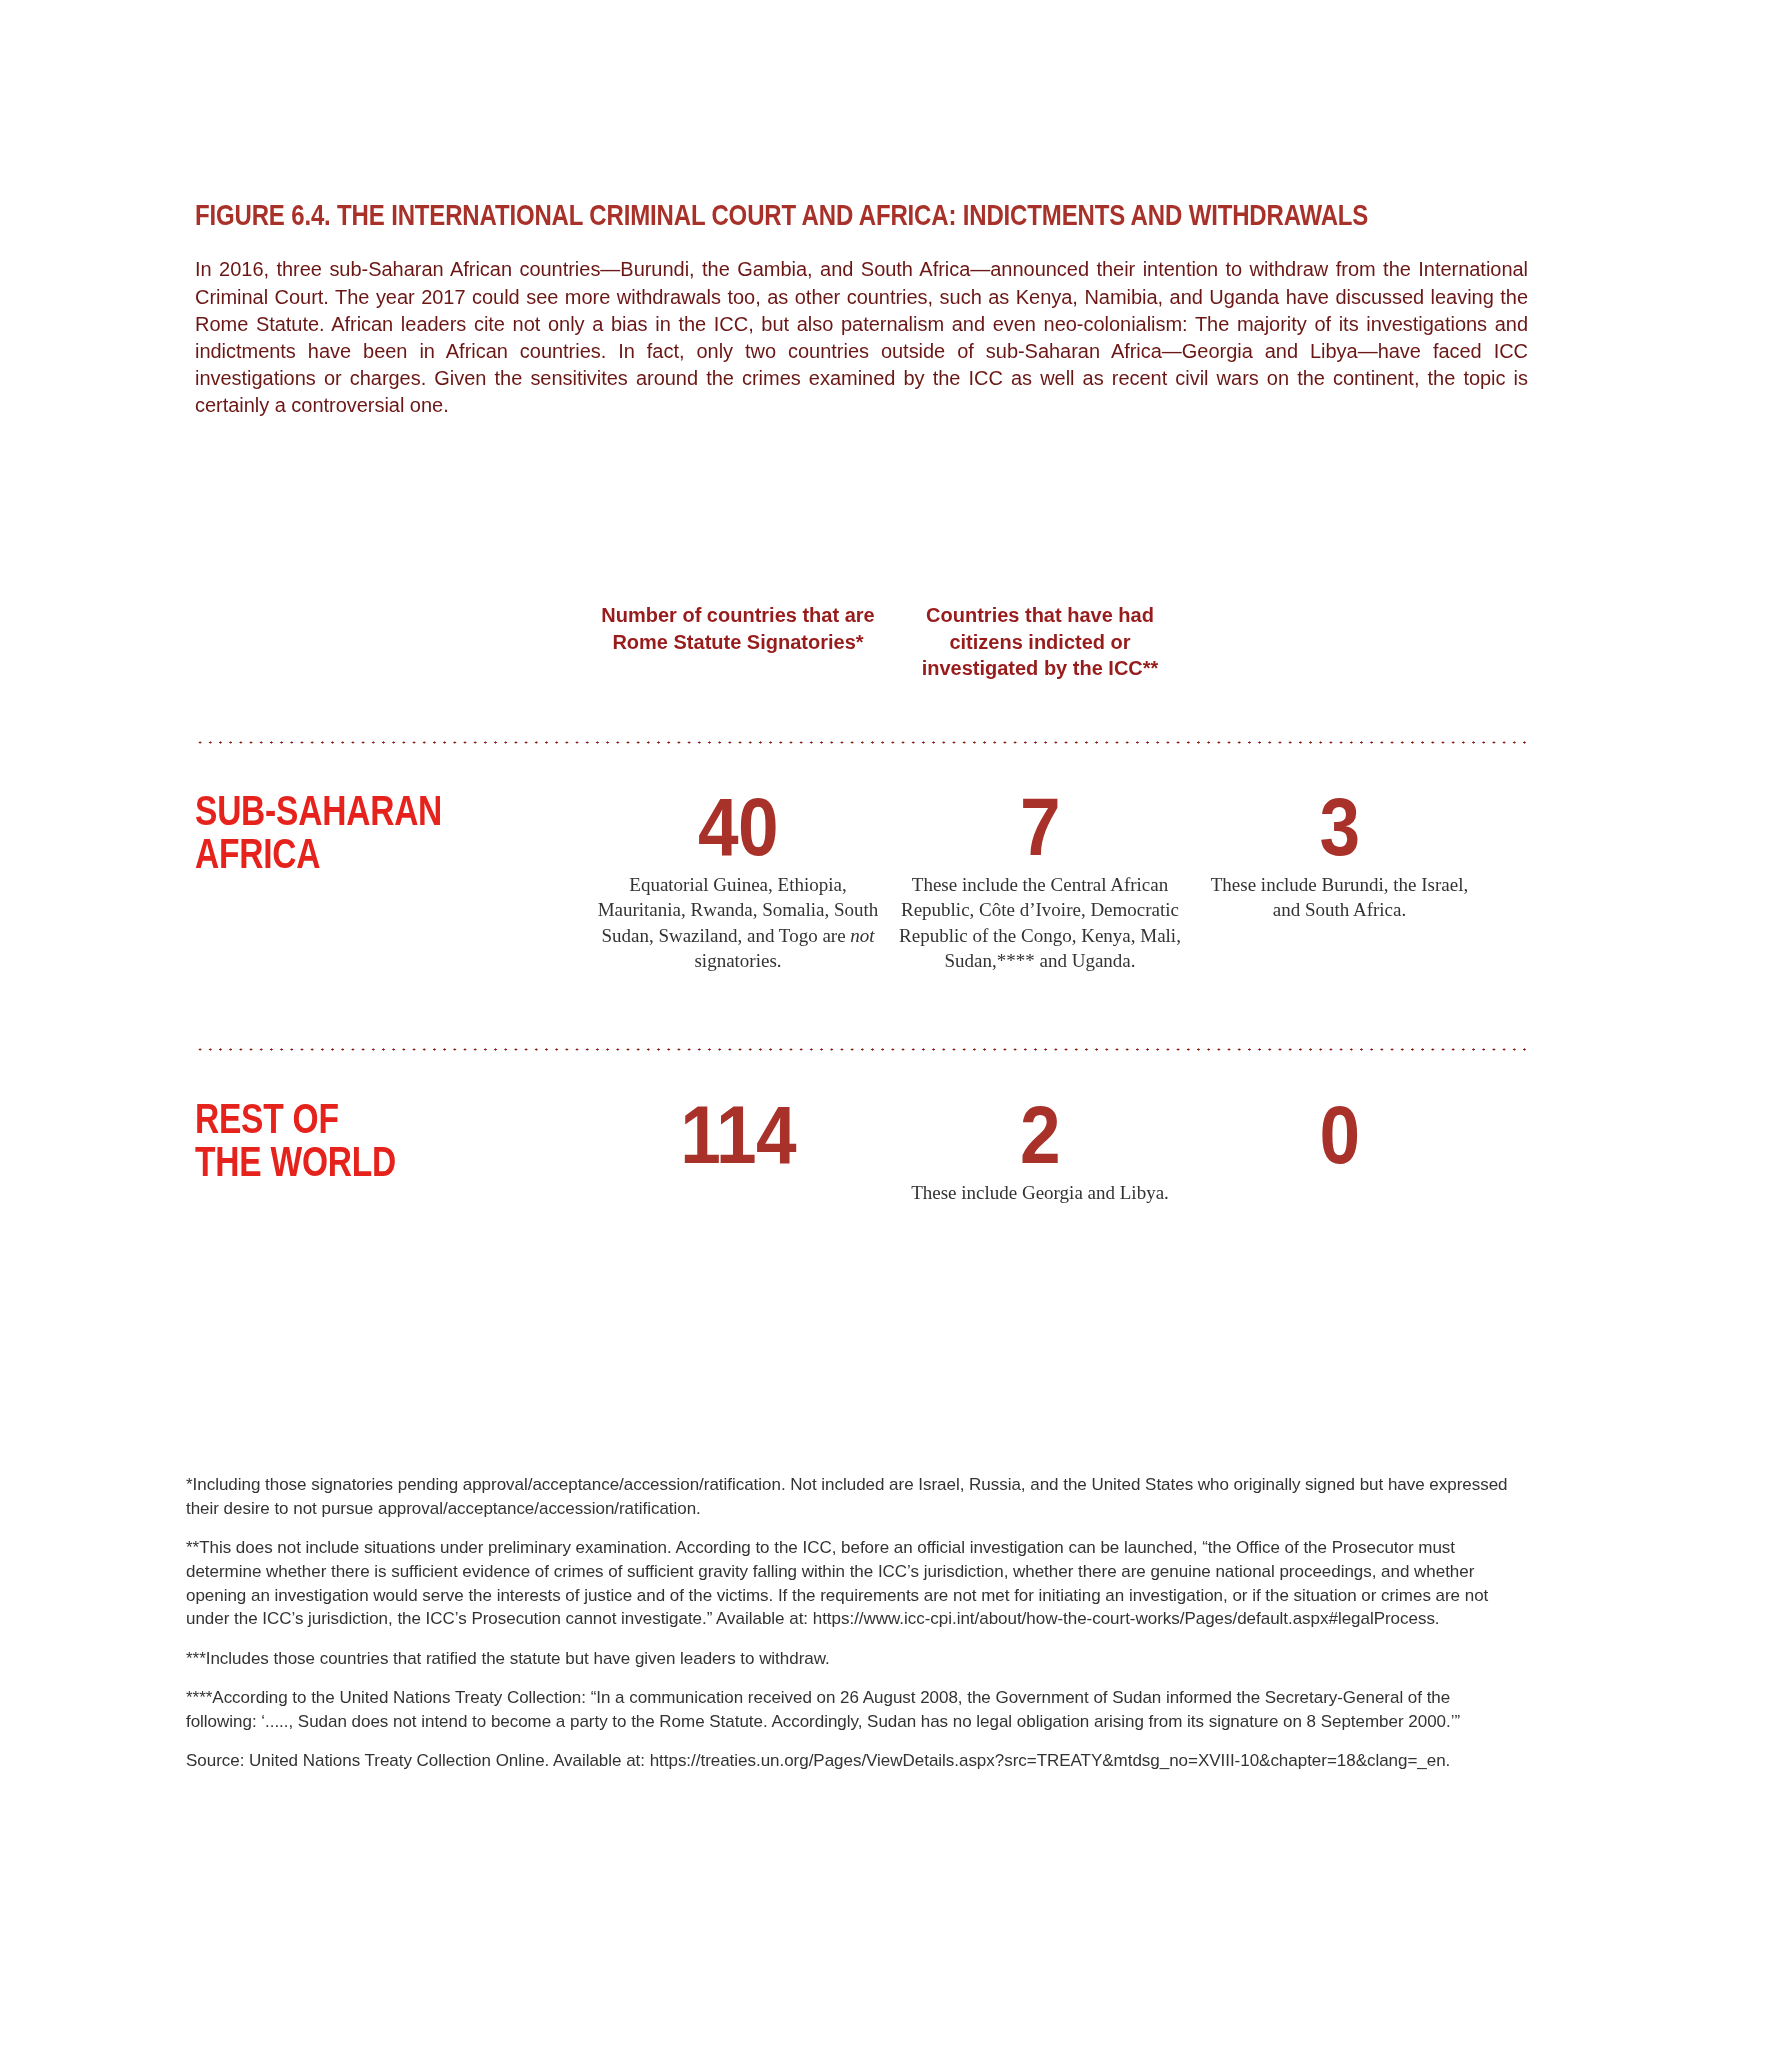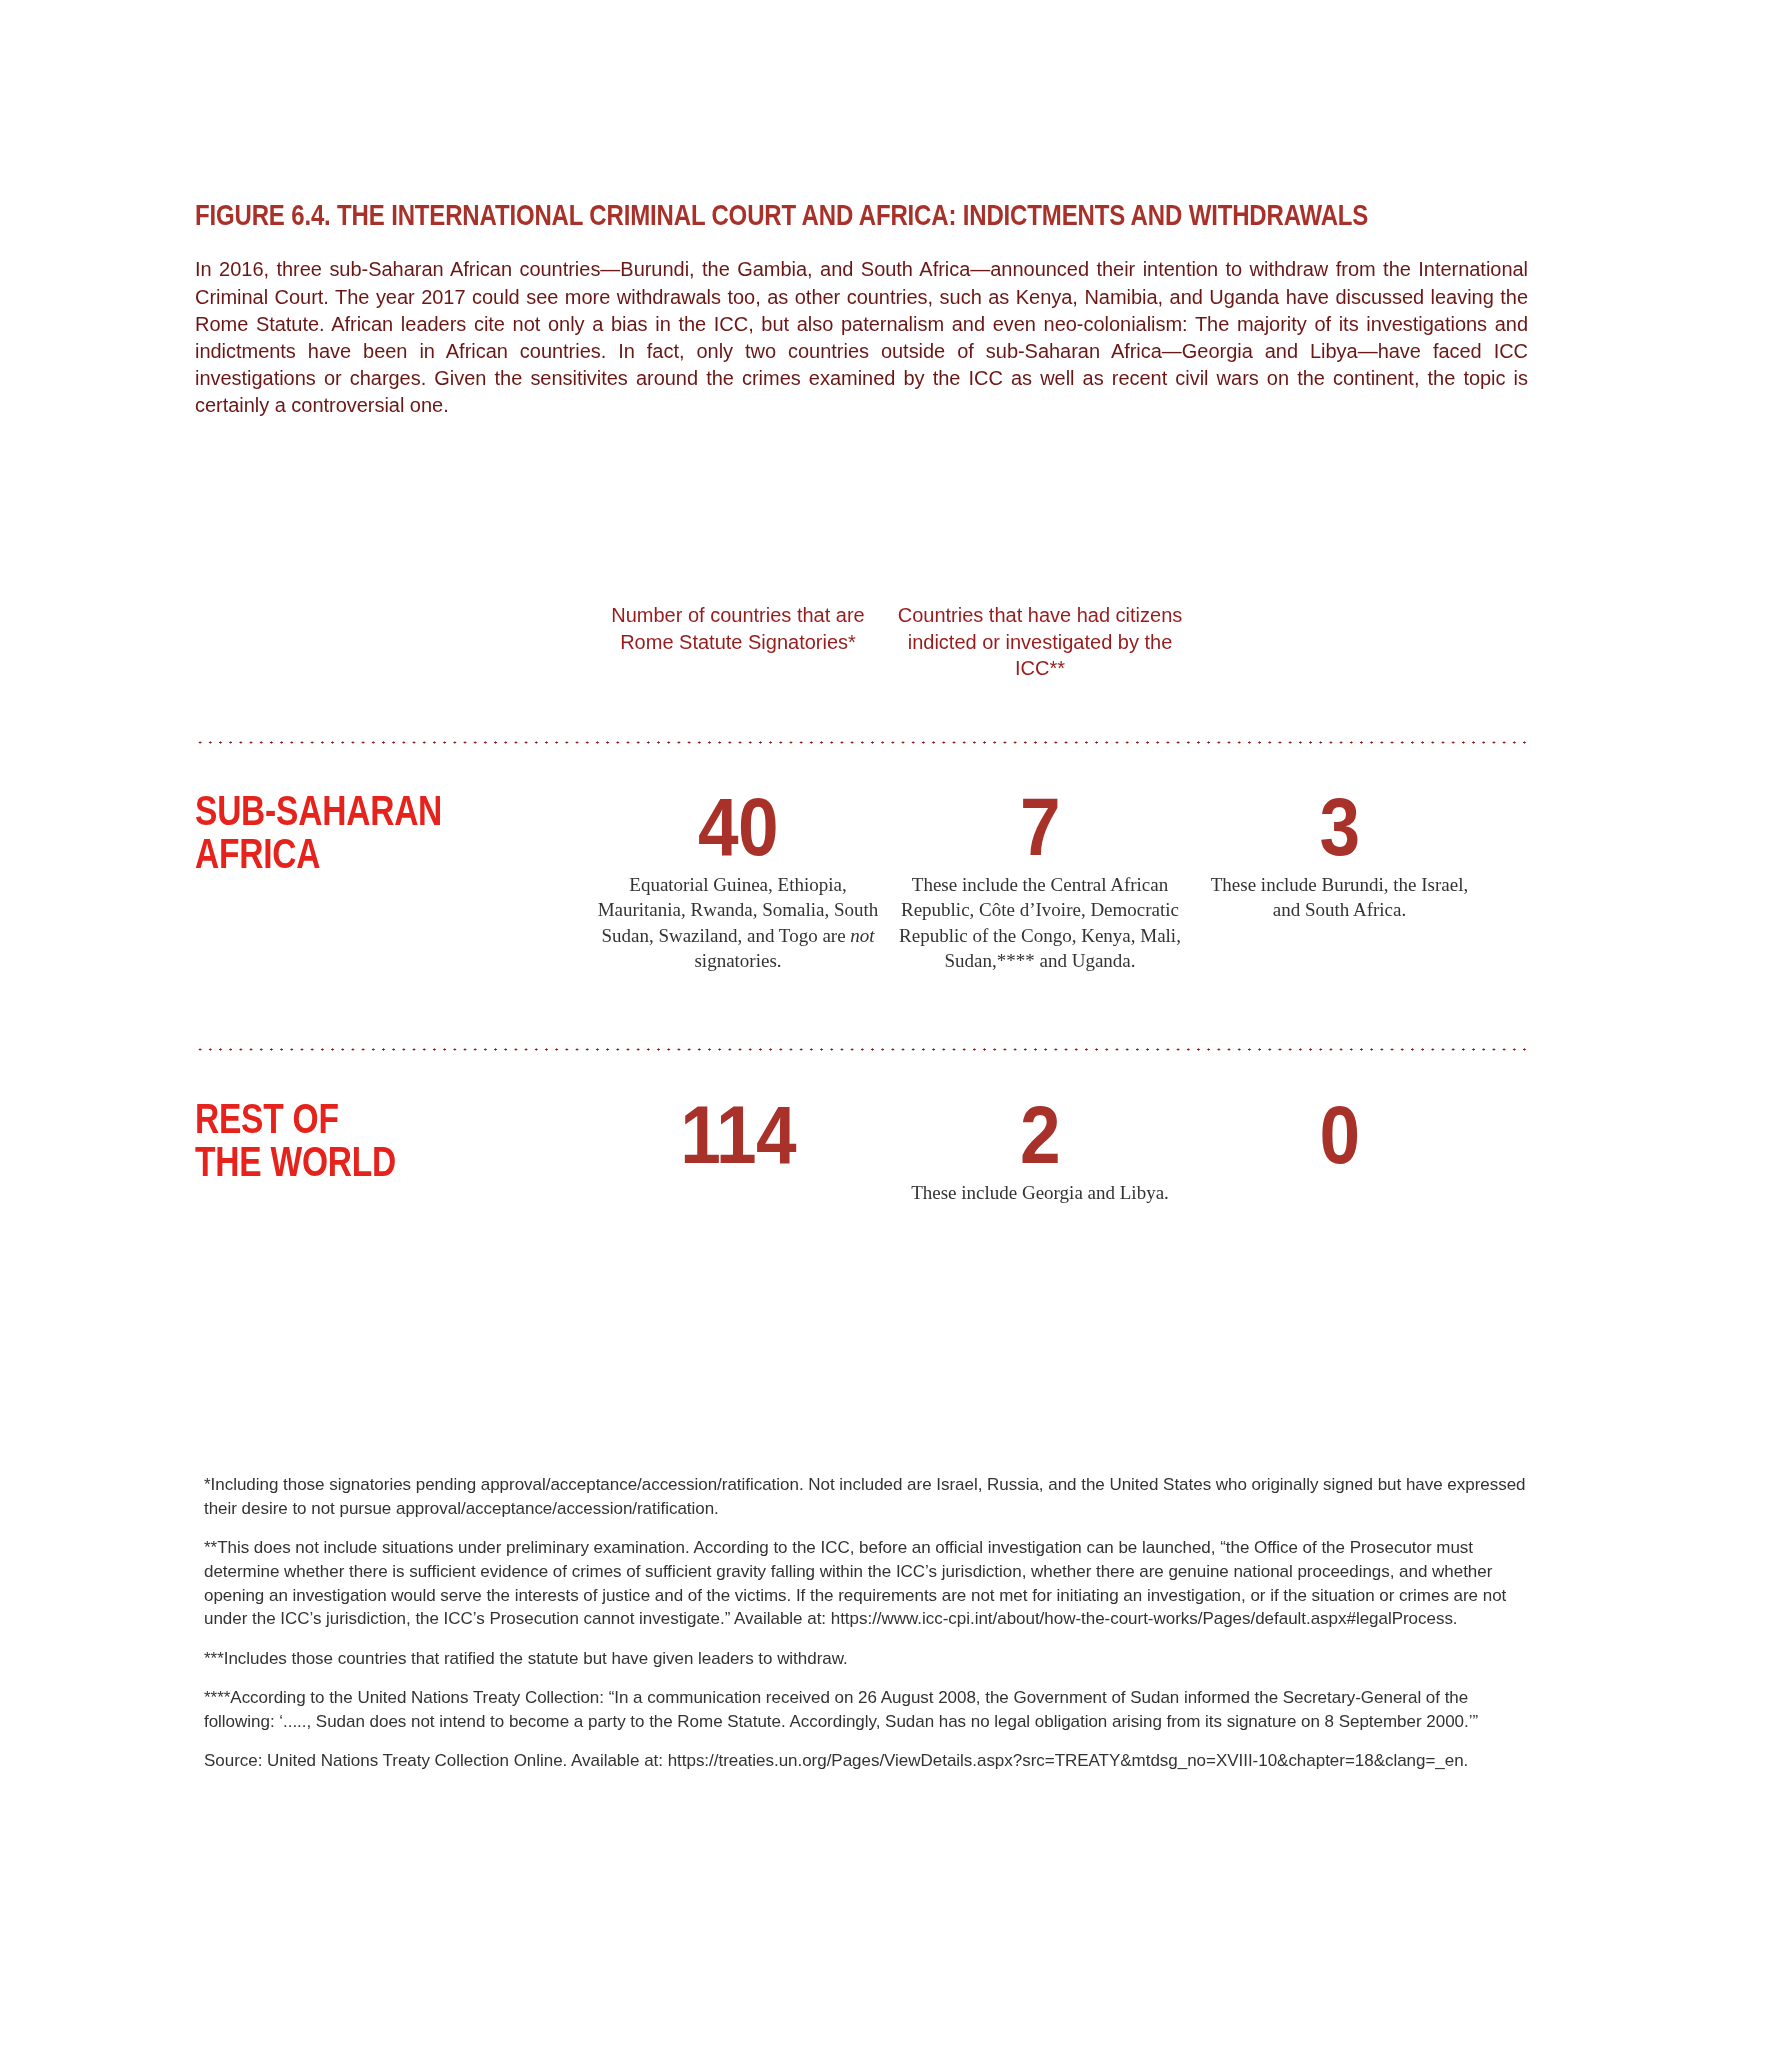--- a/index.html
+++ b/index.html
@@ -71,21 +71,21 @@
 
   .col-label  { width: 392px; flex: 0 0 392px; }
   .col-a      { width: 302px; flex: 0 0 302px; }
   .col-b      { width: 302px; flex: 0 0 302px; }
   .col-c      { width: 297px; flex: 0 0 297px; }
 
   
   .hdr-row { align-items: flex-start; }
   .hdr {
     color: #981C1C;
-    font-weight: normal;
+    font-weight: bold;
     font-size: 20px;
     line-height: 1.33;
     text-align: center;
     padding: 0 4.2px;
     box-sizing: border-box;
   }
 
   
   .divider {
     width: 1333px;
@@ -134,21 +134,21 @@
     box-sizing: border-box;
     font-family: Liberation Serif, serif;
   }
   .celldesc em { font-style: italic; }
 
   .cell-stack { display: flex; flex-direction: column; }
 
   
   .footnotes {
     position: absolute;
-    left: 204px;
+    left: 186px;
     top: 1473px;
     width: 1336px;
   }
   .fnote {
     color: #333333;
     font-size: 17px;
     line-height: 1.40;
     margin: 0 0 15.4px 0;
     text-align: left;
     letter-spacing: -0.03px;

